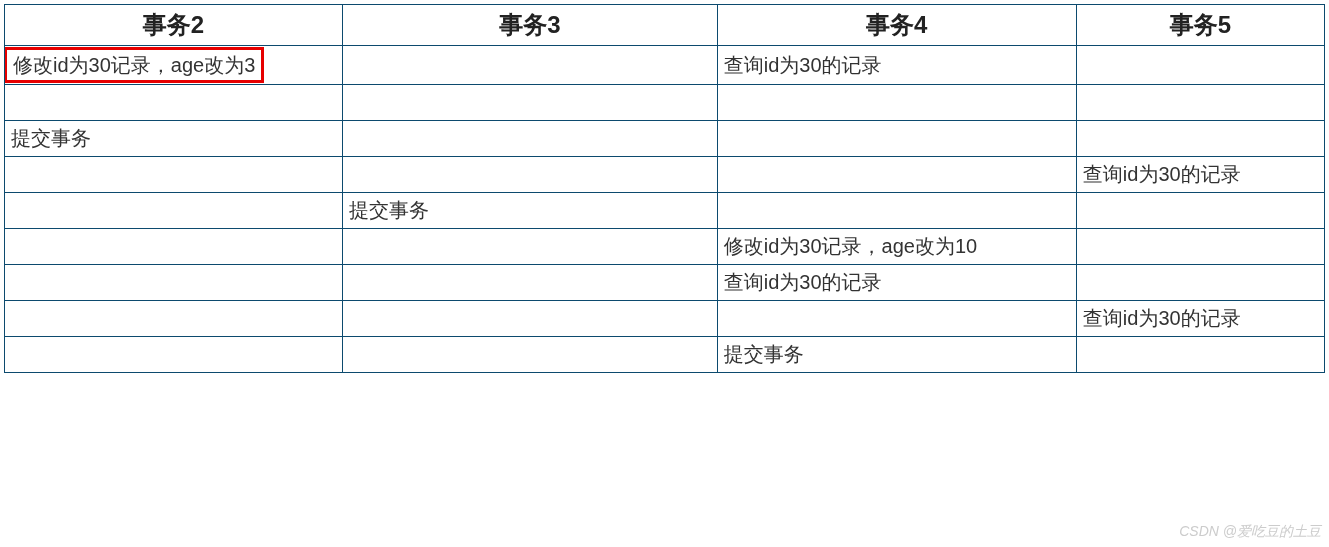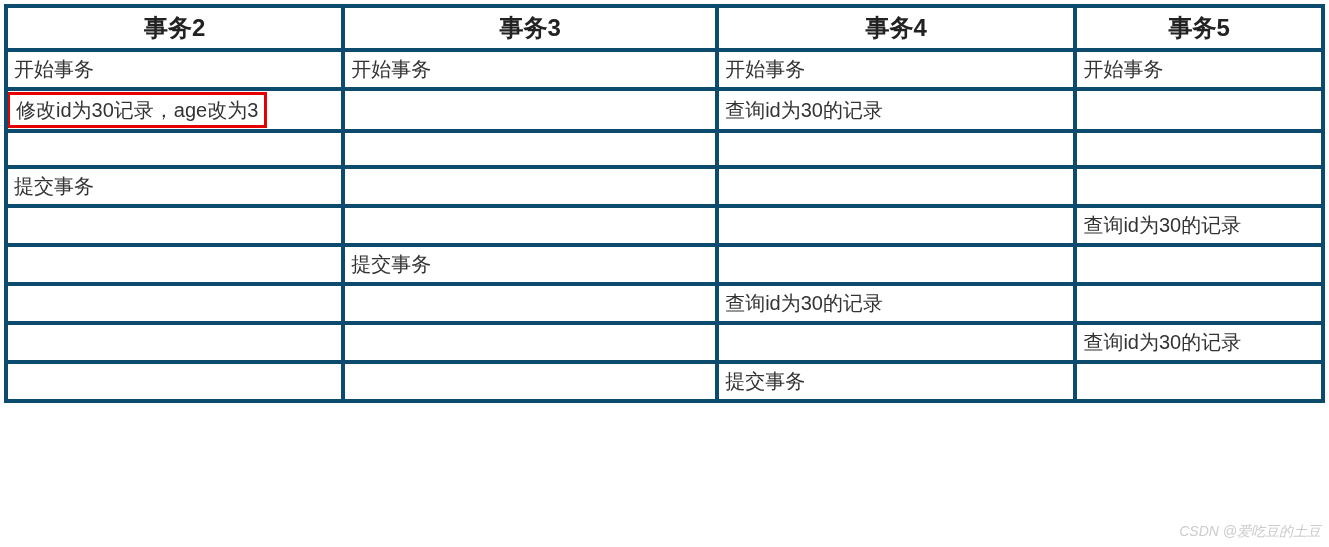--- a/index.html
+++ b/index.html
@@ -14,21 +14,21 @@
     table {
       border-collapse: collapse;
       width: 100%;
       table-layout: fixed;
     }
     col.c1 { width: 25.6%; }
     col.c2 { width: 28.4%; }
     col.c3 { width: 27.2%; }
     col.c4 { width: 18.8%; }
     th, td {
-      border: 4px solid #0c4a6e;
+      border: 1px solid #0c4a6e;
       padding: 4px 6px;
       text-align: left;
       height: 36px;
       vertical-align: middle;
       background: #fff;
       white-space: nowrap;
       overflow: hidden;
     }
     th {
       text-align: center;
@@ -68,26 +68,20 @@
   <thead>
     <tr>
       <th>事务2</th>
       <th>事务3</th>
       <th>事务4</th>
       <th>事务5</th>
     </tr>
   </thead>
   <tbody>
     <tr>
-      <td>开始事务</td>
-      <td>开始事务</td>
-      <td>开始事务</td>
-      <td>开始事务</td>
-    </tr>
-    <tr>
       <td><span class="highlight">修改id为30记录，age改为3</span></td>
       <td></td>
       <td>查询id为30的记录</td>
       <td></td>
     </tr>
     <tr>
       <td></td>
       <td></td>
       <td></td>
       <td></td>
@@ -106,20 +100,26 @@
     </tr>
     <tr>
       <td></td>
       <td>提交事务</td>
       <td></td>
       <td></td>
     </tr>
     <tr>
       <td></td>
       <td></td>
+      <td>修改id为30记录，age改为10</td>
+      <td></td>
+    </tr>
+    <tr>
+      <td></td>
+      <td></td>
       <td>查询id为30的记录</td>
       <td></td>
     </tr>
     <tr>
       <td></td>
       <td></td>
       <td></td>
       <td>查询id为30的记录</td>
     </tr>
     <tr>

